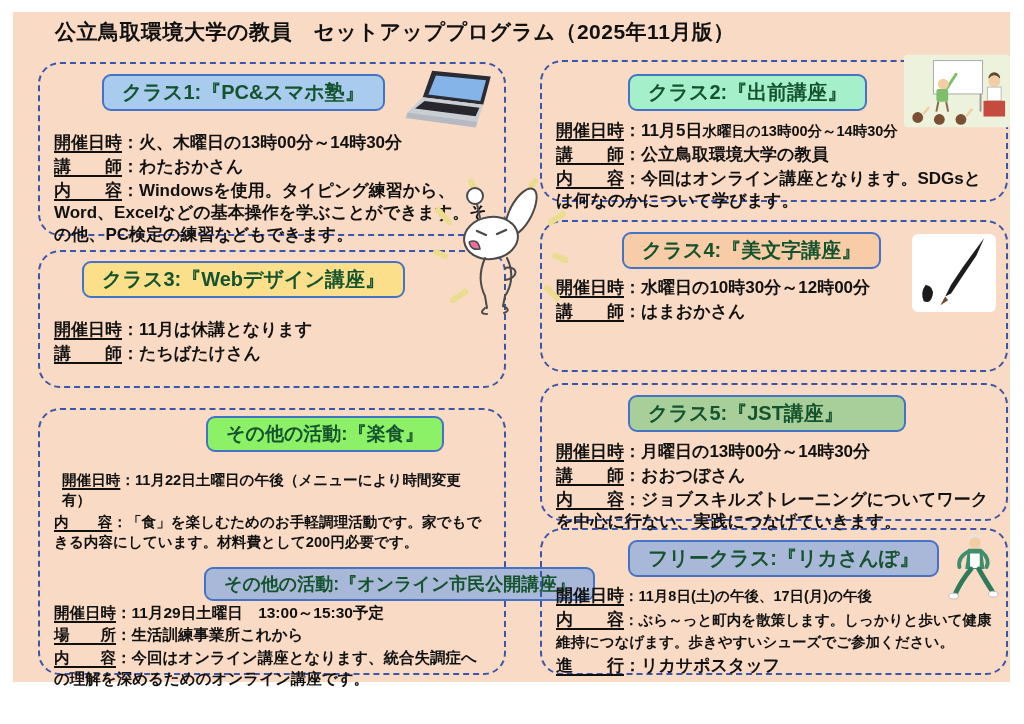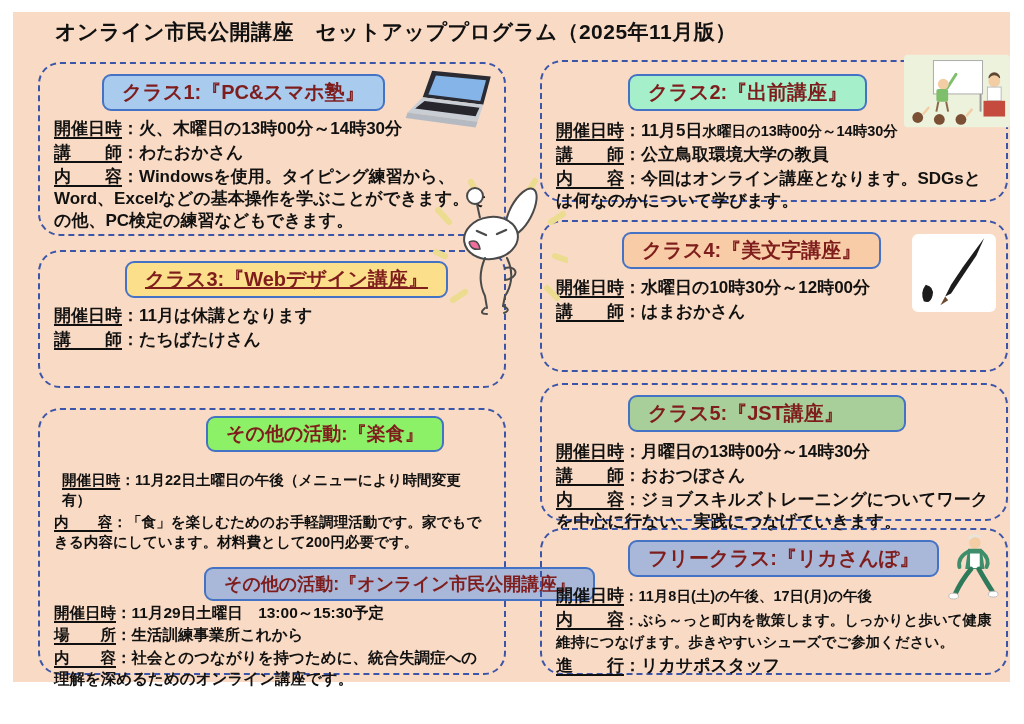--- a/index.html
+++ b/index.html
@@ -3,24 +3,24 @@
 <meta charset="utf-8">
 <style>
   * { margin:0; padding:0; box-sizing:border-box; }
   body { font-family:"Liberation Sans","DejaVu Sans",sans-serif; background:#ffffff; }
   .page { position:relative; width:1024px; height:724px; background:#ffffff; overflow:hidden; }
   .canvas { position:absolute; left:13px; top:12px; width:997px; height:670px; background:#F9DAC4; }
   .title { position:absolute; left:55px; top:18px; font-size:21px; font-weight:700; color:#111; letter-spacing:0.5px; }
 
   .box { position:absolute; border:2px dashed #3B55A8; border-radius:22px; padding:6px 14px; color:#111; }
   .hdr { display:block; width:max-content; border:2px solid #4472C4; border-radius:9px;
-         padding:3px 18px; font-size:20px; font-weight:700; color:#7f1d1d; white-space:nowrap; }
+         padding:3px 18px; font-size:20px; font-weight:700; color:#14532d; white-space:nowrap; }
   .hdr.sm { font-size:18px; }
   .field { font-size:17px; font-weight:700; line-height:1.3; margin-top:2px; }
-  .field:first-of-type { margin-top:7px; }
+  .field:first-of-type { margin-top:21px; }
   .lbl { text-decoration:underline; text-decoration-thickness:1.5px; text-underline-offset:3px; }
   .small { font-size:14.5px; }
   .smline { font-size:14.6px; line-height:1.38; }
   .medline { font-size:15.5px; line-height:1.35; }
 
   .c1 { background:#A8CBEE; } .c2 { background:#A5F0CB; } .c3 { background:#FBDF8A; }
   .c4 { background:#F7CCA6; } .c5 { background:#A8CE99; }
   .cg { background:#8DF168; } .cb { background:#A9B8D8; }
 
   #b1 { left:38px;  top:62px;  width:468px; height:174px; }
@@ -36,50 +36,50 @@
   #classrm  { right:-4px; top:-8px; }
   #brush    { right:10px; top:12px; }
   #walker   { right:4px;  top:4px;  }
   #rabbit   { position:absolute; left:433px; top:176px; z-index:5; }
 </style>
 </head>
 <body>
 
 <div class="page">
   <div class="canvas"></div>
-  <div class="title">オンライン市民公開講座　セットアッププログラム（2025年11月版）</div>
+  <div class="title">公立鳥取環境大学の教員　セットアッププログラム（2025年11月版）</div>
 
   <div class="box" id="b1">
     <span class="hdr c1" style="margin-left:48px; margin-top:4px;">クラス1:『PC&amp;スマホ塾』</span>
     <svg id="laptop" class="art" width="104" height="72" viewBox="0 0 110 74">
       <polygon points="34,4 96,10 88,40 24,32" fill="#2b2b33"></polygon>
       <polygon points="38,9 91,14 85,36 30,29" fill="#85b5e8"></polygon>
       <polygon points="24,32 88,40 82,58 8,48" fill="#c9cdd4"></polygon>
       <polygon points="26,36 84,43 80,52 16,44" fill="#26262c"></polygon>
       <polygon points="8,48 82,58 80,64 6,54" fill="#b5bac2"></polygon>
     </svg>
     <p class="field"><span class="lbl">開催日時</span><span>：火、木曜日の13時00分～14時30分</span></p>
     <p class="field"><span class="lbl">講　　師</span><span>：わたおかさん</span></p>
     <p class="field"><span class="lbl">内　　容</span><span>：Windowsを使用。タイピング練習から、Word、Excelなどの基本操作を学ぶことができます。その他、PC検定の練習などもできます。</span></p>
   </div>
 
   <div class="box" id="b3">
-    <span class="hdr c3" style="margin-left:71px; margin-top:3px;text-decoration:underline;">クラス3:『Webデザイン講座』</span>
+    <span class="hdr c3" style="margin-left:28px; margin-top:3px;">クラス3:『Webデザイン講座』</span>
     <p class="field"><span class="lbl">開催日時</span><span>：11月は休講となります</span></p>
     <p class="field"><span class="lbl">講　　師</span><span>：たちばたけさん</span></p>
   </div>
 
   <div class="box" id="bL">
     <span class="hdr cg" style="margin-left:152px; font-size:19px;">その他の活動:『楽食』</span>
     <p class="field smline" style="margin-top:18px;padding-left:8px;"><span class="lbl">開催日時</span><span>：11月22日土曜日の午後（メニューにより時間変更有）</span></p>
     <p class="field smline"><span class="lbl">内　　容</span><span>：「食」を楽しむためのお手軽調理活動です。家でもできる内容にしています。材料費として200円必要です。</span></p>
     <span class="hdr cb sm" style="margin-left:150px; margin-top:14px;">その他の活動:『オンライン市民公開講座』</span>
     <p class="field medline" style=""><span class="lbl">開催日時</span><span>：11月29日土曜日　13:00～15:30予定</span></p>
     <p class="field medline"><span class="lbl">場　　所</span><span>：生活訓練事業所これから</span></p>
-    <p class="field medline"><span class="lbl">内　　容</span><span>：社会とのつながりを持つために、統合失調症への理解を深めるためのオンライン講座です。</span></p>
+    <p class="field medline"><span class="lbl">内　　容</span><span>：今回はオンライン講座となります、統合失調症への理解を深めるためのオンライン講座です。</span></p>
   </div>
 
   <div class="box" id="b2">
     <span class="hdr c2" style="margin-left:72px; margin-top:6px;">クラス2:『出前講座』</span>
     <svg id="classrm" class="art" width="106" height="74" viewBox="0 0 108 74">
       <rect x="0" y="0" width="108" height="74" rx="4" fill="#EDF2DC"></rect>
       <rect x="30" y="6" width="50" height="34" fill="#ffffff" stroke="#aaaaaa"></rect>
       <line x1="78" y1="40" x2="78" y2="58" stroke="#999999" stroke-width="2"></line>
       <line x1="44" y1="34" x2="53" y2="20" stroke="#7FBF6B" stroke-width="3" stroke-linecap="round"></line>
       <circle cx="40" cy="30" r="5.5" fill="#F3CDA4"></circle>

